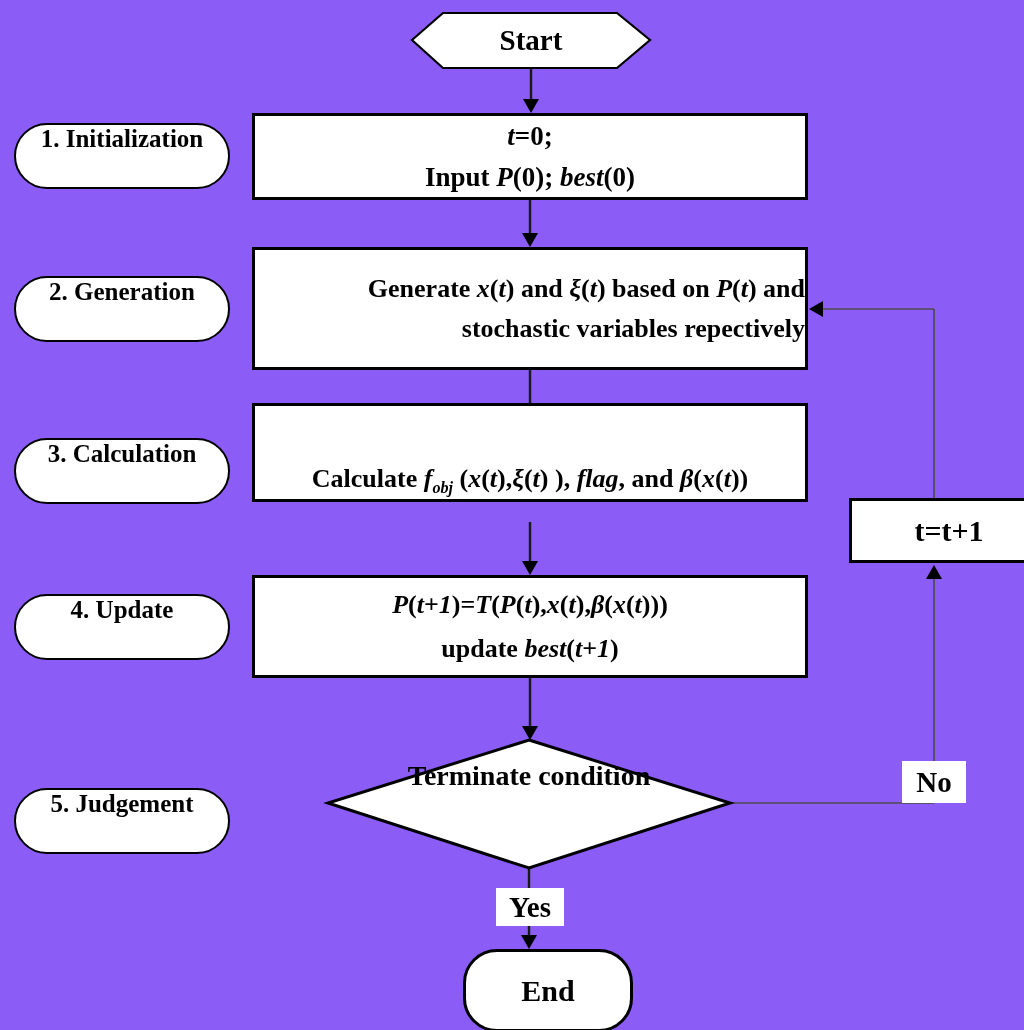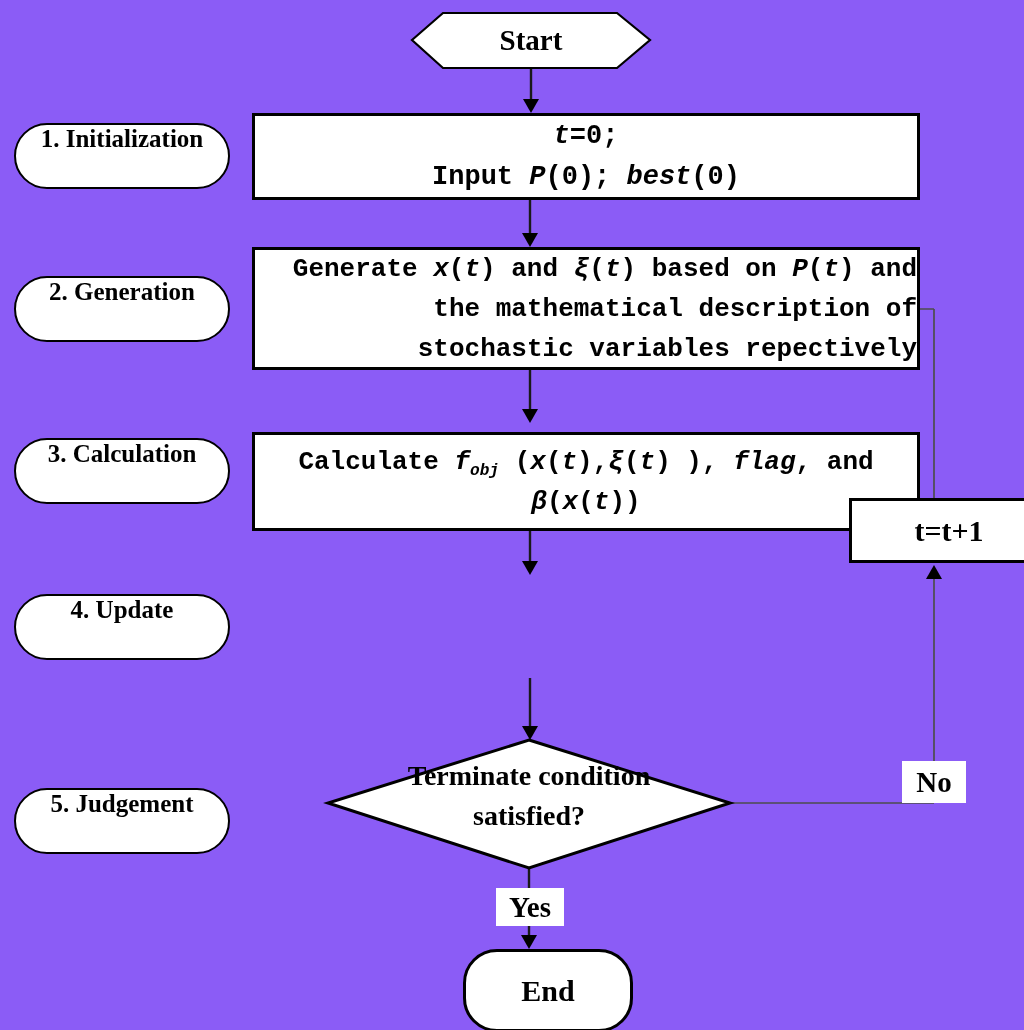--- a/index.html
+++ b/index.html
@@ -31,25 +31,25 @@
     border: 3px solid #000;
     box-sizing: border-box;
     display: flex;
     flex-direction: column;
     align-items: center;
     justify-content: center;
     text-align: center;
     font-weight: 700;
     z-index: 2;
   }
-  .process { left: 252px; width: 668px; font-family: Liberation Mono, monospace; }
+  .process { left: 252px; width: 556px; }
   .process .bline { width: 100%; }
   .box-init   { top: 113px; height: 87px;  font-size: 27px; line-height: 41px; }
   .box-gen    { top: 247px; height: 123px; font-size: 26px; line-height: 40px; text-align: right; }
-  .box-calc   { top: 432px; height: 99px;  font-size: 26px; line-height: 40px; }
+  .box-calc   { top: 403px; height: 99px;  font-size: 26px; line-height: 40px; justify-content: flex-end; }
   .box-update { top: 575px; height: 103px; font-size: 26px; line-height: 44px; }
   .loop-box {
     left: 849px; top: 498px; width: 200px; height: 65px;
     font-size: 30px;
   }
   .end-terminator {
     left: 463px; top: 949px; width: 170px; height: 83px;
     border-radius: 34px;
     font-size: 30px;
   }
@@ -158,32 +158,34 @@
     <span>5. Judgement</span>
   </div>
 
   <div class="shape process box-init">
     <div class="bline"><i>t</i>=0;</div>
     <div class="bline">Input <i>P</i>(0); <i>best</i>(0)</div>
   </div>
 
   <div class="shape process box-gen">
     <div class="bline">Generate <i>x</i>(<i>t</i>) and <i>ξ</i>(<i>t</i>) based on <i>P</i>(<i>t</i>) and</div>
-    <div class="bline">the mathematical description of</div>
     <div class="bline">stochastic variables repectively</div>
   </div>
 
   <div class="shape process box-calc">
     <div class="bline">Calculate <i>f<sub>obj</sub></i> (<i>x</i>(<i>t</i>),<i>ξ</i>(<i>t</i>) ), <i>flag</i>, and <i>β</i>(<i>x</i>(<i>t</i>))</div>
   </div>
 
+  <div class="shape process box-update">
+    <div class="bline"><i>P</i>(<i>t</i>+<i>1</i>)=<i>T</i>(<i>P</i>(<i>t</i>),<i>x</i>(<i>t</i>),<i>β</i>(<i>x</i>(<i>t</i>)))</div>
+    <div class="bline">update <i>best</i>(<i>t</i>+<i>1</i>)</div>
+  </div>
 
   <div class="decision-text">
     <div>Terminate condition</div>
-    <div>satisfied?</div>
   </div>
 
   <div class="shape loop-box">
     <span>t=t+1</span>
   </div>
 
   <div class="branch-label yes-label">Yes</div>
   <div class="branch-label no-label">No</div>
 
   <div class="shape end-terminator">

